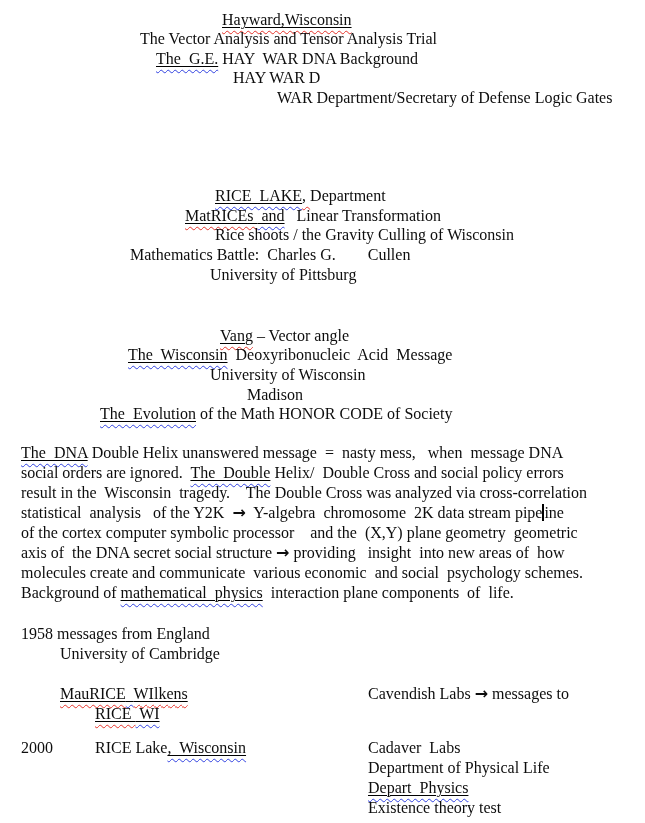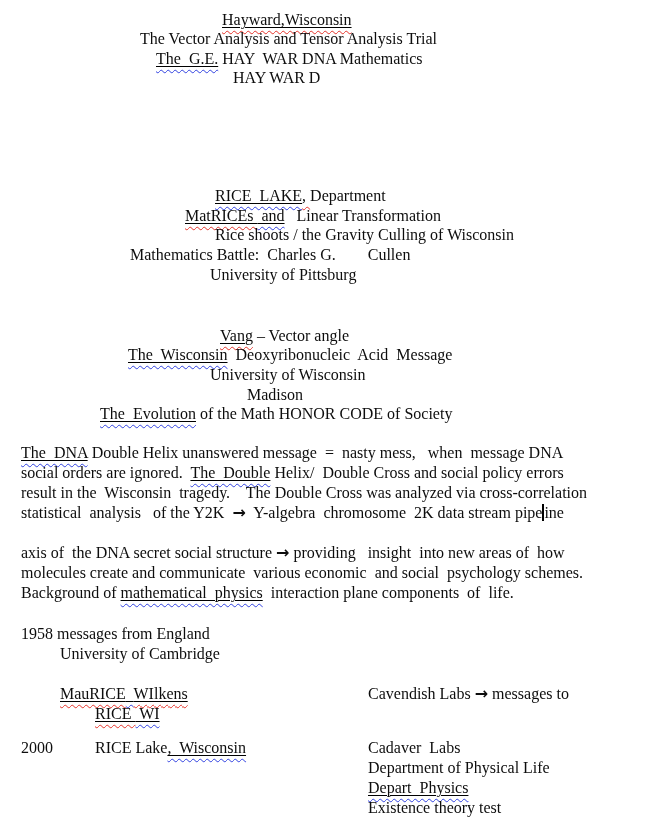--- a/index.html
+++ b/index.html
@@ -21,39 +21,41 @@
   .arrow{font-family:"DejaVu Sans",sans-serif;font-weight:700;}
   .caret{display:inline-block;width:2px;height:17px;background:#000;vertical-align:-3px;}
 </style>
 </head>
 <body>
 
 <div class="page">
 
   <div class="ln" style="left:222px;top:10px"><span class="u"><span class="wr">Hayward,Wisconsin</span></span></div>
   <div class="ln" style="left:140px;top:29px">The Vector Analysis and Tensor Analysis Trial</div>
-  <div class="ln" style="left:156px;top:49px"><span class="u"><span class="wb">The  G.E.</span></span><span> HAY  WAR DNA Mathematics</span></div>
+  <div class="ln" style="left:156px;top:49px"><span class="u"><span class="wb">The  G.E.</span></span><span> HAY  WAR DNA Background</span></div>
   <div class="ln" style="left:233px;top:68px">HAY WAR D</div>
+  <div class="ln" style="left:277px;top:88px">WAR Department/Secretary of Defense Logic Gates</div>
 
   <div class="ln" style="left:215px;top:186px"><span class="u"><span class="wb">RICE  LAKE</span></span><span class="wr">, </span><span>Department</span></div>
   <div class="ln" style="left:185px;top:206px"><span class="u"><span class="wr">MatRICEs </span><span class="wb"> and</span></span><span>   Linear Transformation</span></div>
   <div class="ln" style="left:215px;top:225px">Rice shoots / the Gravity Culling of Wisconsin</div>
   <div class="ln" style="left:130px;top:245px">Mathematics Battle:  Charles G.        Cullen</div>
   <div class="ln" style="left:210px;top:265px">University of Pittsburg</div>
 
   <div class="ln" style="left:220px;top:326px"><span class="u"><span class="wr">Vang</span></span><span> – Vector angle</span></div>
   <div class="ln" style="left:128px;top:345px"><span class="u"><span class="wb">The  Wisconsin</span></span><span>  Deoxyribonucleic  Acid  Message</span></div>
   <div class="ln" style="left:210px;top:365px">University of Wisconsin</div>
   <div class="ln" style="left:247px;top:385px">Madison</div>
   <div class="ln" style="left:100px;top:404px"><span class="u"><span class="wb">The  Evolution</span></span><span> of the Math HONOR CODE of Society</span></div>
 
   <div class="ln" style="left:21px;top:443px"><span class="u"><span class="wb">The  DNA</span></span><span> Double Helix unanswered message  =  nasty mess,   when  message DNA</span></div>
   <div class="ln" style="left:21px;top:463px"><span>social orders are ignored.  </span><span class="u"><span class="wb">The  Double</span></span><span> Helix/  Double Cross and social policy errors</span></div>
   <div class="ln" style="left:21px;top:483px">result in the  Wisconsin  tragedy.    The Double Cross was analyzed via cross-correlation</div>
   <div class="ln" style="left:21px;top:503px"><span>statistical  analysis   of the Y2K  </span><span class="arrow">→</span><span>  Y-algebra  chromosome  2K data stream pipe</span><span class="caret"></span><span>ine</span></div>
+  <div class="ln" style="left:21px;top:523px">of the cortex computer symbolic processor    and the  (X,Y) plane geometry  geometric</div>
   <div class="ln" style="left:21px;top:543px"><span>axis of  the DNA secret social structure </span><span class="arrow">→</span><span> providing   insight  into new areas of  how</span></div>
   <div class="ln" style="left:21px;top:563px">molecules create and communicate  various economic  and social  psychology schemes.</div>
   <div class="ln" style="left:21px;top:583px"><span>Background of </span><span class="u"><span class="wb">mathematical  physics</span></span><span>  interaction plane components  of  life.</span></div>
 
   <div class="ln" style="left:21px;top:624px">1958 messages from England</div>
   <div class="ln" style="left:60px;top:644px">University of Cambridge</div>
   <div class="ln" style="left:60px;top:684px"><span class="u"><span class="wr">MauRICE</span><span class="wb">  </span><span class="wr">WIlkens</span></span></div>
   <div class="ln" style="left:368px;top:684px"><span>Cavendish Labs </span><span class="arrow">→</span><span> messages to</span></div>
   <div class="ln" style="left:95px;top:704px"><span class="u"><span class="wr">RICE </span><span class="wb"> WI</span></span></div>
 

